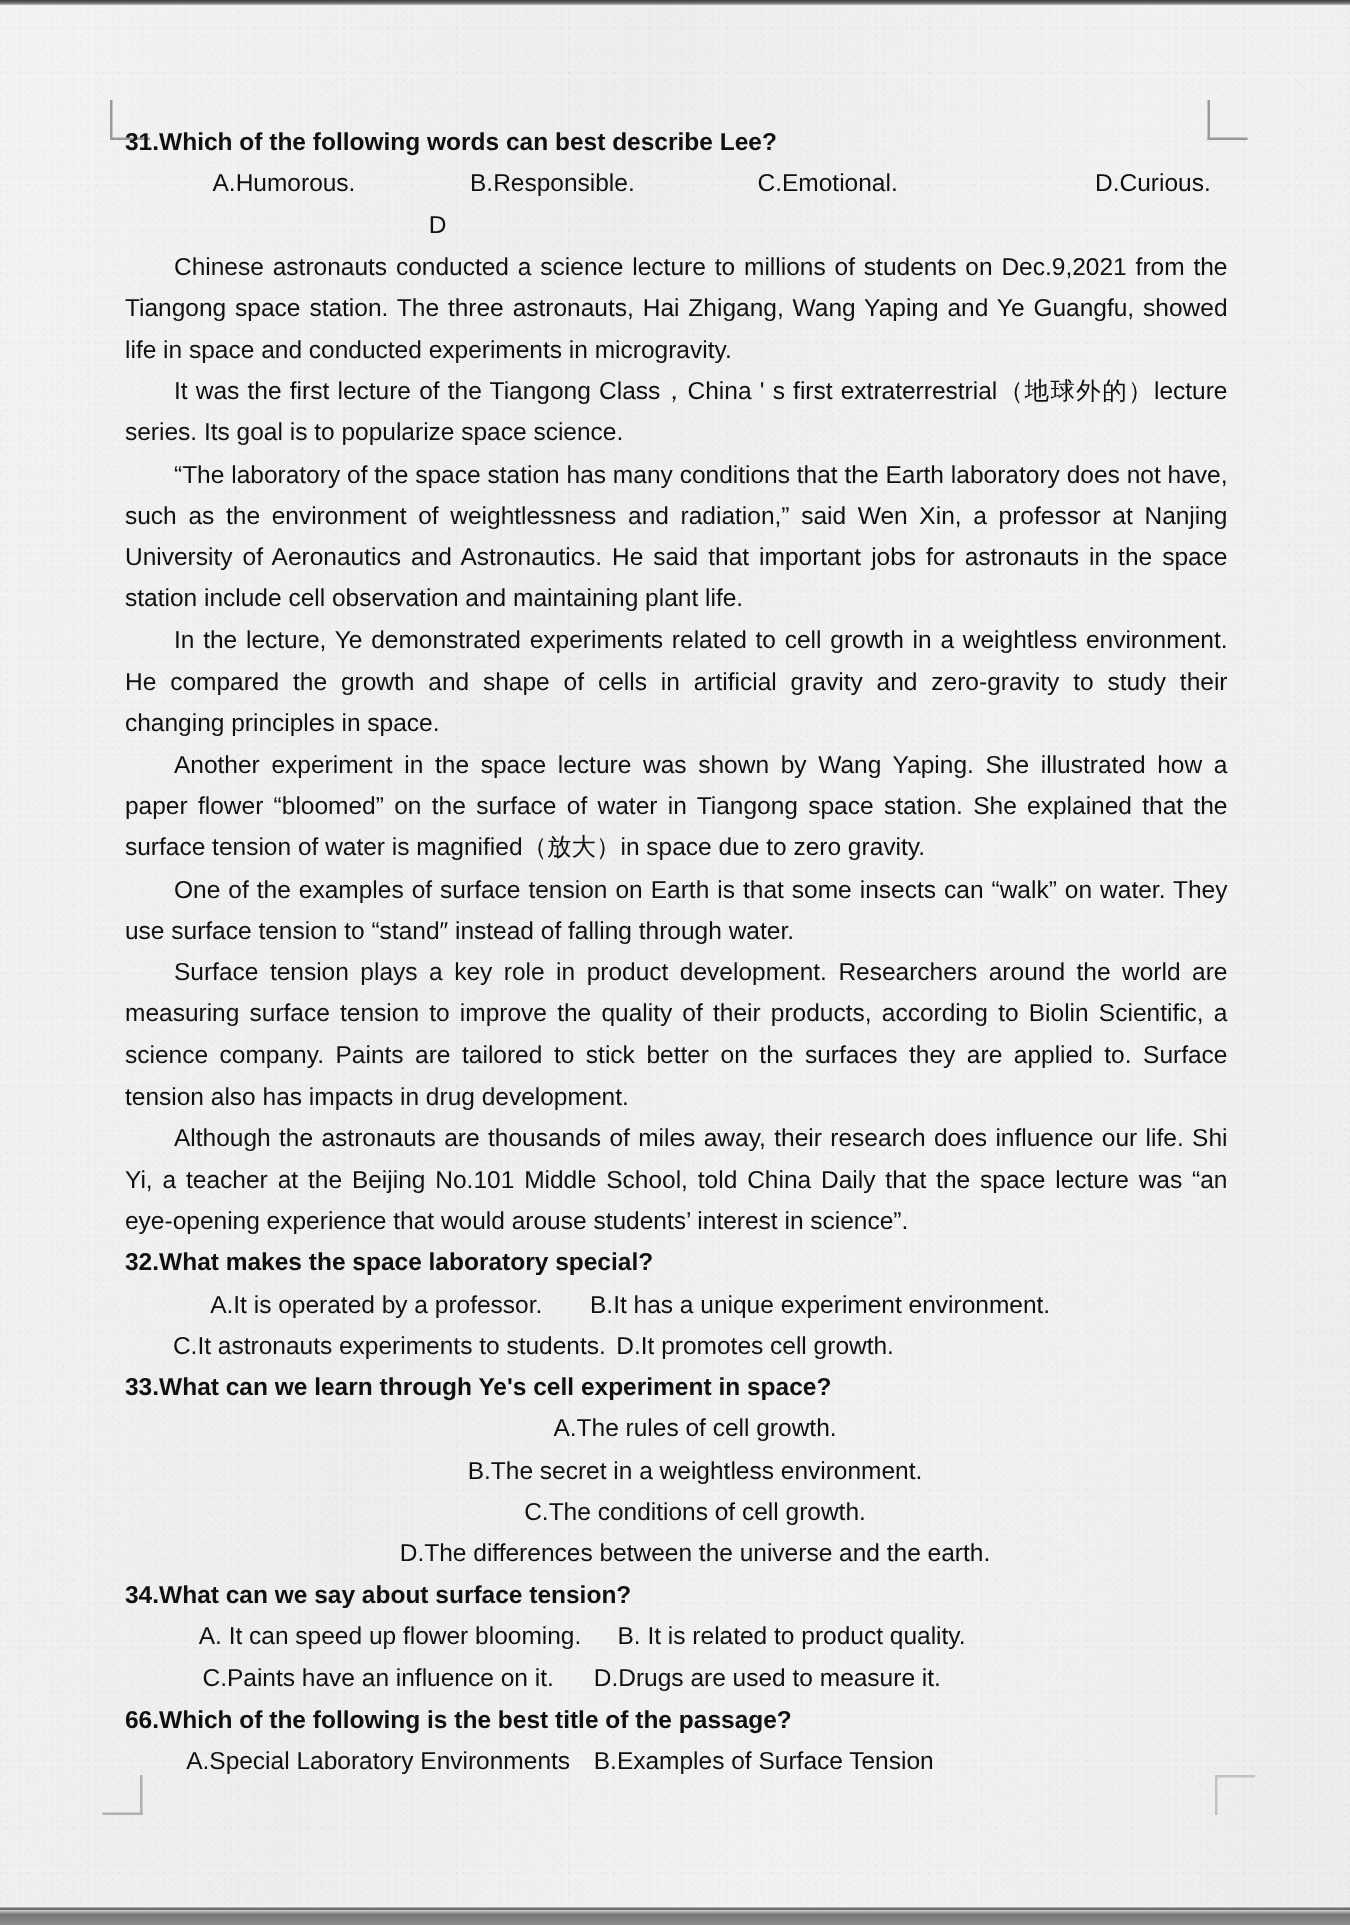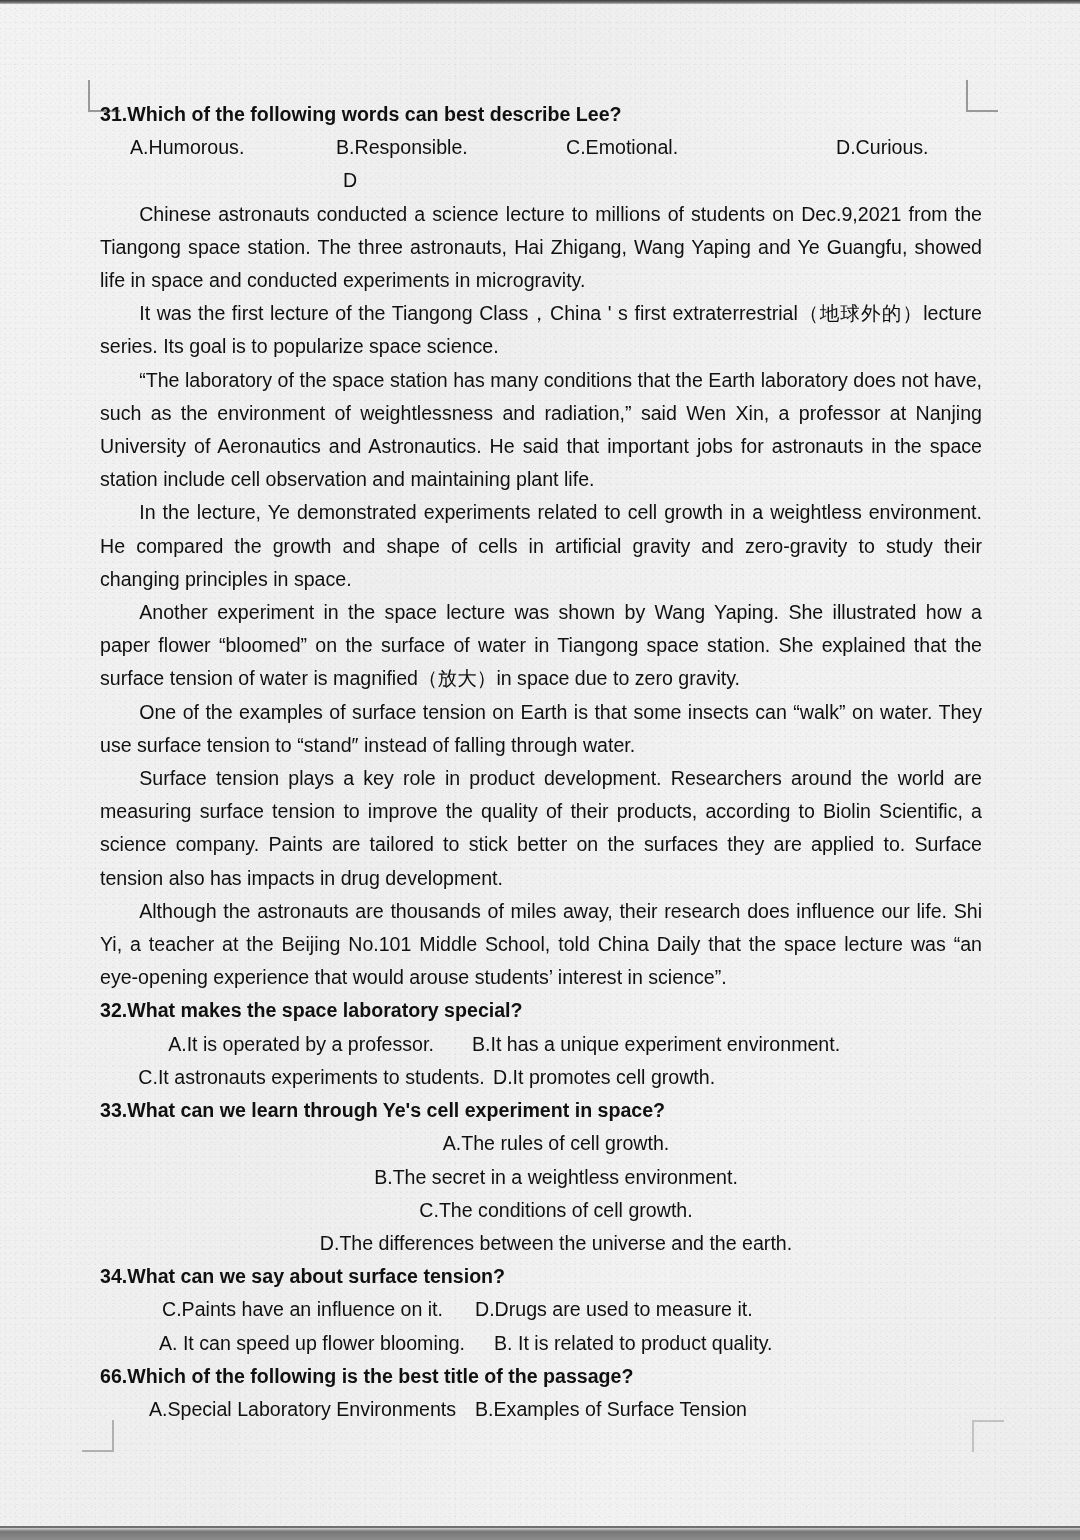--- a/index.html
+++ b/index.html
@@ -89,21 +89,21 @@
     text-align: center;
   }
   .opt-row.single { display: block; }
   .opt-row .opt { white-space: pre; }
 
   
   .q31-options {
     display: flex;
     padding-left: 30px;
   }
-  .q31-options .opt-a { width: 206px; }
+  .q31-options .opt-a { width: 206px; margin-left: 40px; }
   .q31-options .opt-b { width: 230px; }
   .q31-options .opt-c { width: 270px; }
   .q31-options .opt-d { width: auto; }
 
   .answer-line {
     text-align: center;
     margin: 0;
     padding-right: 382px;
   }
 </style>
@@ -160,26 +160,26 @@
     </div>
     <div class="opt-row single">
       <span class="opt">C.The conditions of cell growth.</span>
     </div>
     <div class="opt-row single">
       <span class="opt">D.The differences between the universe and the earth.</span>
     </div>
 
     <p class="q-stem">34.What can we say about surface tension?</p>
     <div class="opt-row">
+      <span class="opt" style="width:364px">A. It can speed up flower blooming.</span>
+      <span class="opt">B. It is related to product quality.</span>
+    </div>
+    <div class="opt-row">
       <span class="opt" style="width:345px">C.Paints have an influence on it.</span>
       <span class="opt">D.Drugs are used to measure it.</span>
-    </div>
-    <div class="opt-row">
-      <span class="opt" style="width:364px">A. It can speed up flower blooming.</span>
-      <span class="opt">B. It is related to product quality.</span>
     </div>
 
     <p class="q-stem">66.Which of the following is the best title of the passage?</p>
     <div class="opt-row">
       <span class="opt" style="width:345px">A.Special Laboratory Environments</span>
       <span class="opt">B.Examples of Surface Tension</span>
     </div>
 
   </div>
 

